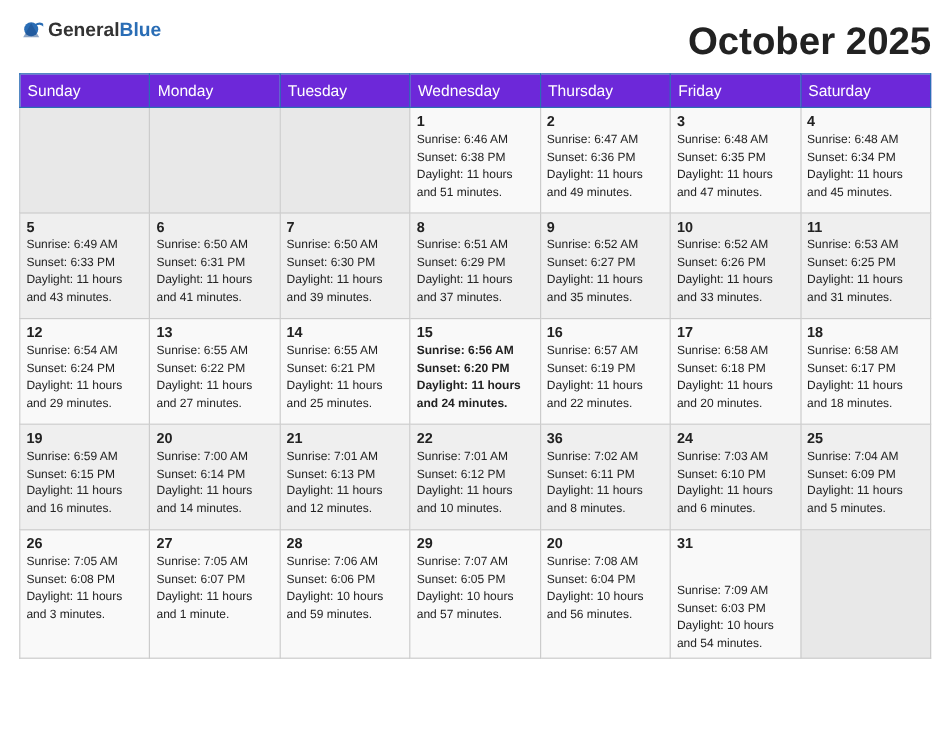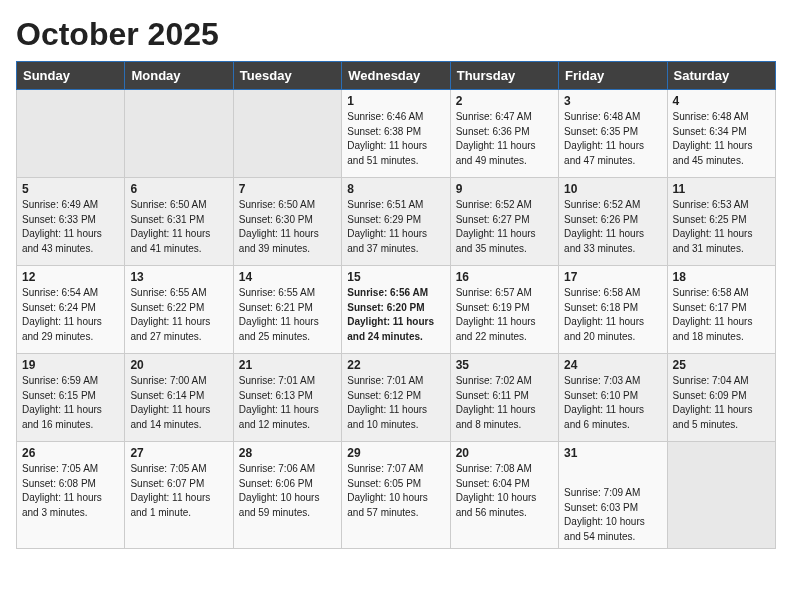--- a/index.html
+++ b/index.html
@@ -36,26 +36,26 @@
     .location {
       font-size: 14px;
       color: #555;
     }
     table {
       width: 100%;
       border-collapse: collapse;
       table-layout: fixed;
     }
     thead tr th {
-      background: #404040;
+      background: #6d28d9;
       color: #fff;
       text-align: left;
       padding: 6px 6px;
       font-size: 13px;
-      font-weight: bold;
+      font-weight: normal;
       border: 1px solid #2a6db5;
     }
     tbody tr td {
       border: 1px solid #ccc;
       vertical-align: top;
       padding: 4px 5px;
       font-size: 10.5px;
       color: #222;
       min-height: 80px;
       height: 88px;
@@ -78,20 +78,32 @@
       color: #222;
     }
     .empty-cell {
       background: #e8e8e8 !important;
     }
   </style>
 </head>
 <body>
 
 <div class="header">
+  <div class="logo">
+    <svg class="logo-icon" viewBox="0 0 24 24" width="28" height="28">
+      <circle cx="12" cy="10" r="7" fill="#2a6db5"></circle>
+      <polygon points="12,4 20,18 4,18" fill="#1a4a8a" opacity="0.5"></polygon>
+      <path d="M16 6 Q22 2 26 8" stroke="#2a6db5" stroke-width="2" fill="none"></path>
+    </svg>
+    <div>
+      <div style="font-size:16px;font-weight:bold;color:#333;line-height:1.1">
+        <span>General</span><span style="color:#2a6db5">Blue</span>
+      </div>
+    </div>
+  </div>
   <div class="title-area">
     <div class="month-title">October 2025</div>
   </div>
 </div>
 
 <table>
   <thead>
     <tr>
     <th>Sunday</th>
         <th>Monday</th>
@@ -261,21 +273,21 @@
 and 12 minutes.</div>
         </td>
         <td>
           <span class="day-num">22</span>
           <div class="day-info" style="white-space: pre-line;">Sunrise: 7:01 AM
 Sunset: 6:12 PM
 Daylight: 11 hours
 and 10 minutes.</div>
         </td>
         <td>
-          <span class="day-num">35</span>
+          <span class="day-num">36</span>
           <div class="day-info" style="white-space: pre-line;">Sunrise: 7:02 AM
 Sunset: 6:11 PM
 Daylight: 11 hours
 and 8 minutes.</div>
         </td>
         <td>
           <span class="day-num">24</span>
           <div class="day-info" style="white-space: pre-line;">Sunrise: 7:03 AM
 Sunset: 6:10 PM
 Daylight: 11 hours

